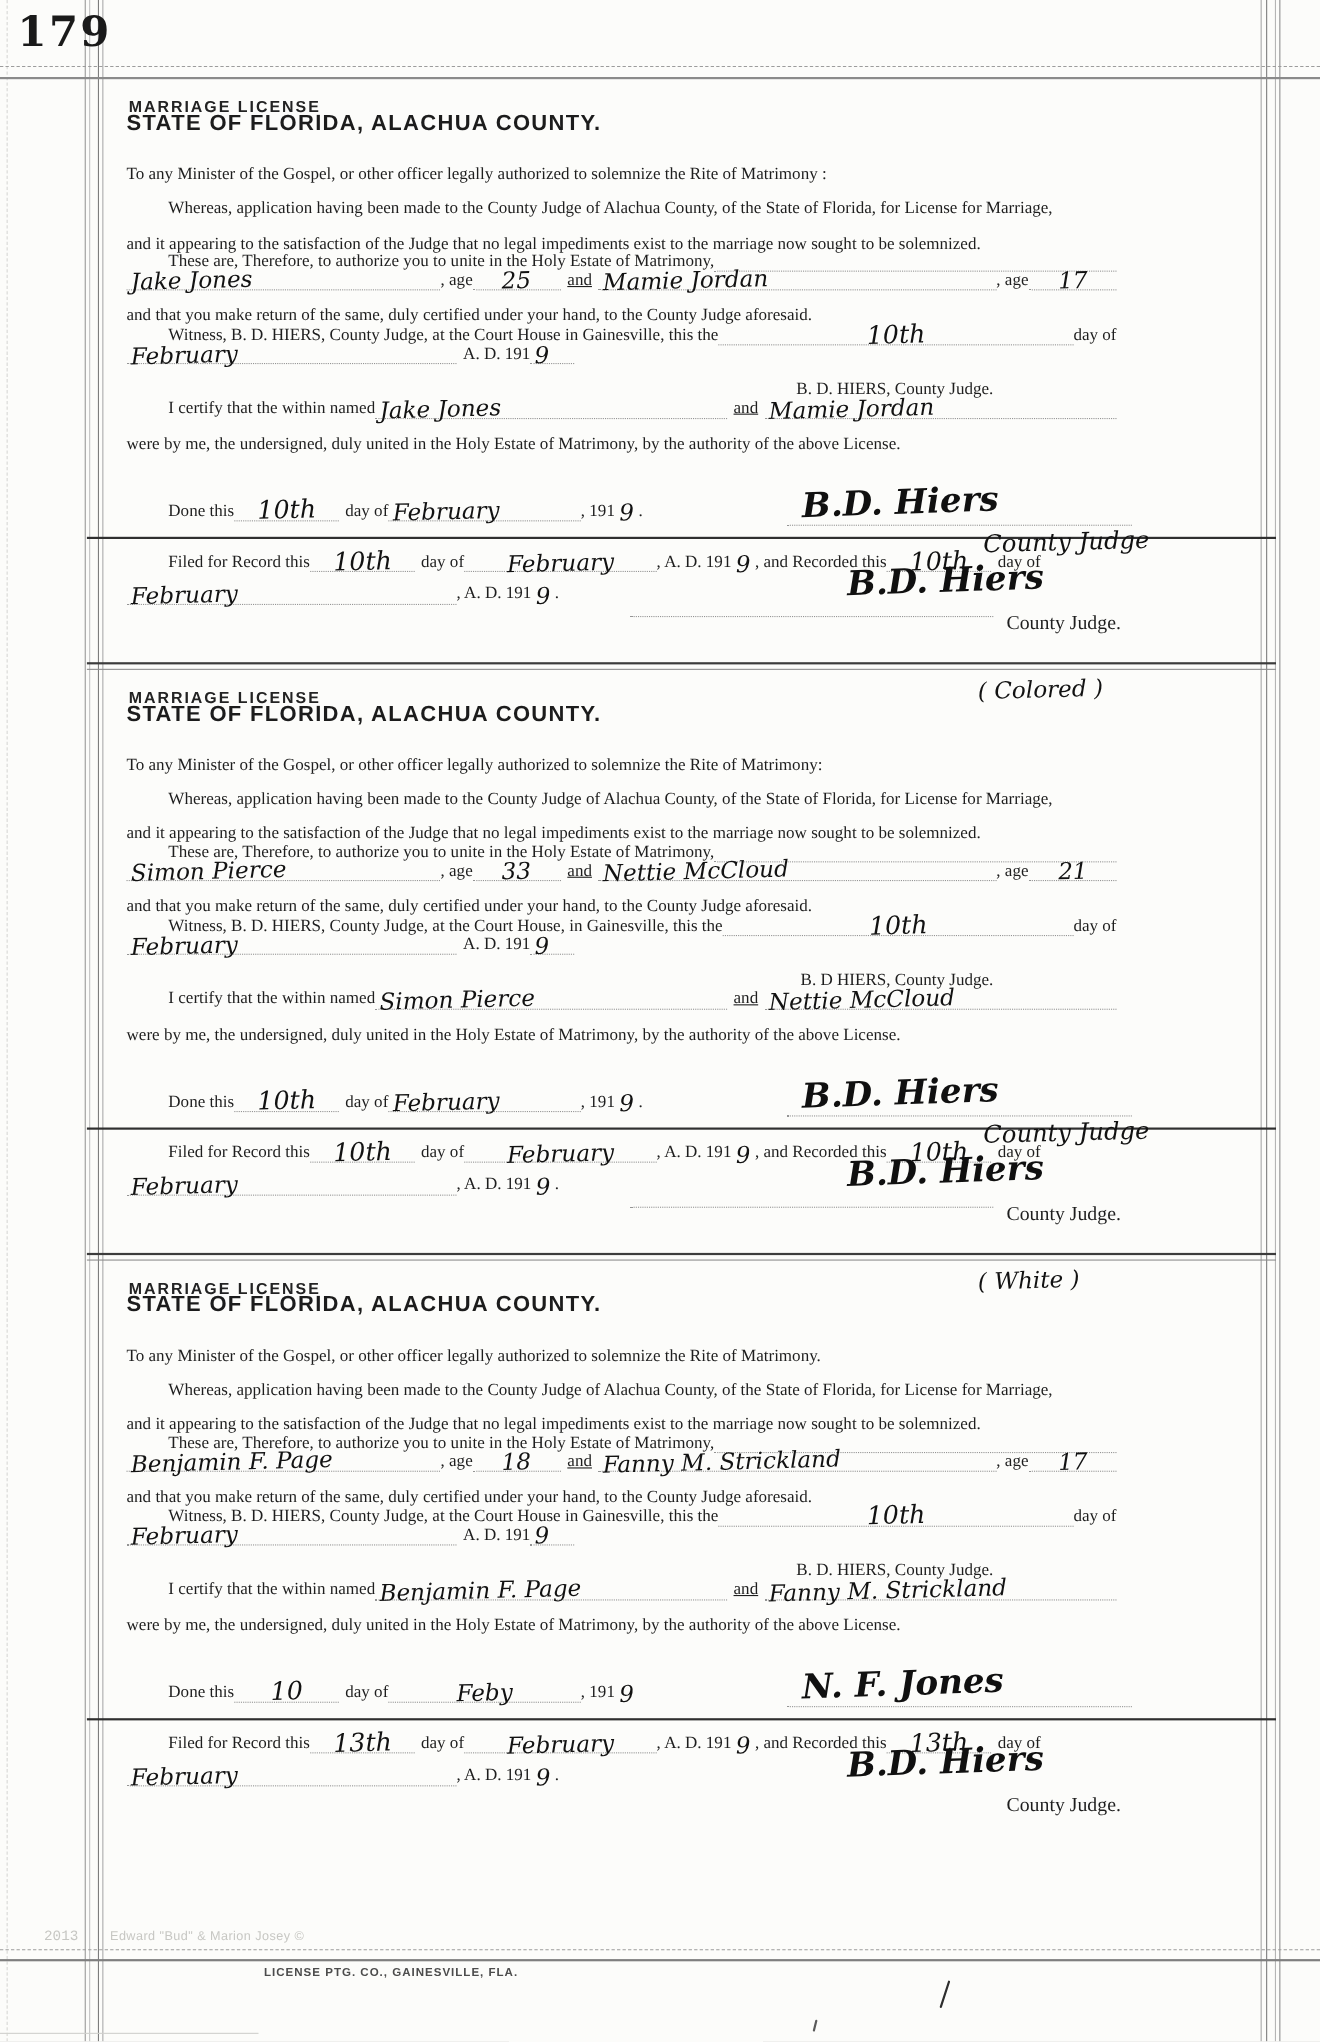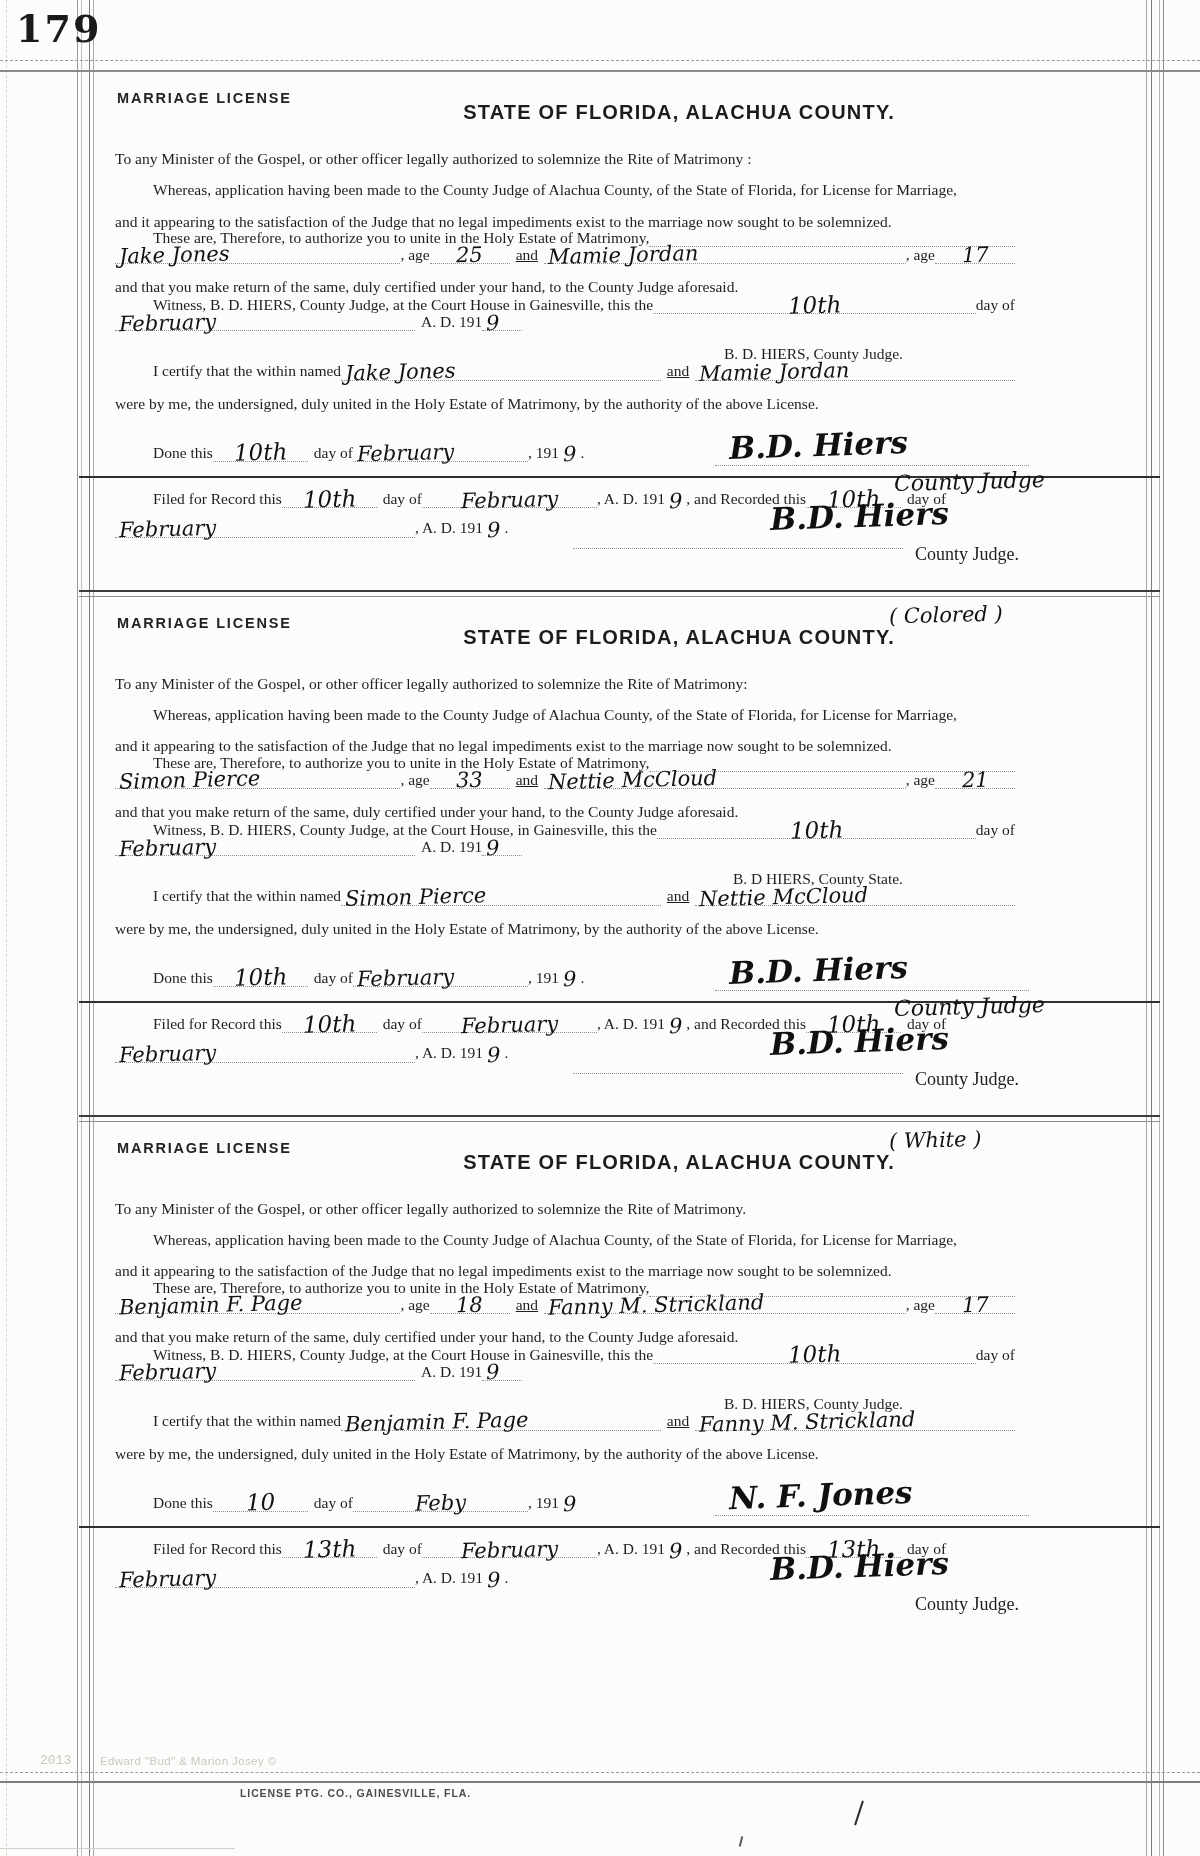--- a/index.html
+++ b/index.html
@@ -36,21 +36,21 @@
   .content { position:absolute; left:115px; top:86px; width:900px; }
 
   .license { position:relative; }
   .sec-head { position:relative; height:50px; }
   .sec-label {
     position:absolute; left:2px; top:4px;
     font-family:"Liberation Sans", sans-serif; font-weight:bold;
     font-size:14.5px; letter-spacing:1.8px; color:#232323;
   }
   .sec-title {
-    position:absolute; left:0; right:120px; top:15px; text-align:right;
+    position:absolute; left:0; right:120px; top:15px; text-align:left;
     font-family:"Liberation Sans", sans-serif; font-weight:bold;
     font-size:20px; letter-spacing:1.2px; color:#1c1c1c;
   }
   .annotation {
     position:absolute; left:770px; top:-4px; white-space:nowrap;
     font-size:27px; transform:rotate(-3deg);
   }
 
   .ln { margin:15px 0 0 0; font-size:15.5px; line-height:1.05; white-space:nowrap; }
   .indent { margin-left:38px; }
@@ -66,21 +66,21 @@
   }
   .hw-day { font-size:23px; }
   .fill { border-bottom:1px dotted #949494; display:inline-flex; align-items:flex-end; }
   .fill.center { justify-content:center; }
   .grow1 { flex:1; } .grow15 { flex:1.5; } .grow19 { flex:1.9; }
   .agew { width:80px; } .dayw { width:95px; } .monthw { width:300px; }
   .monthw2 { width:175px; } .yearw { width:40px; } .dotfill { flex:1; }
 
   .judge-right { display:block; text-align:right; padding-right:112px; margin-top:14px; font-size:15.5px; }
 
-  .done-row { margin-top:6px;text-align:right; }
+  .done-row { margin-top:18px;text-align:right; }
   .done-sig-wrap { margin-left:auto; position:relative; width:300px; height:44px; }
   .sig {
     font-family:"DejaVu Serif", serif; font-style:italic; font-weight:bold;
     font-size:31px; transform:rotate(-2deg); white-space:nowrap; color:#101010;
   }
   .done-sig-wrap .sig { position:absolute; left:14px; bottom:0; }
   .sig-underline { position:absolute; left:0; right:-14px; bottom:-4px; border-bottom:1px dotted #949494; }
   .sig-title { position:absolute; right:-34px; bottom:-28px; font-size:22px; }
 
   .rule-solid { border-top:2px solid #303030; margin:14px -145px 0 -36px; }
@@ -276,21 +276,21 @@
       </div>
       <div class="row">
         <span class="fill monthw">
             <span class="hw">February</span>
           </span>
         <span class="printed gap-l">A. D. 191</span>
         <span class="fill yearw">
             <span class="hw">9</span>
           </span>
       </div>
-      <span class="judge-right">B. D HIERS, County State.</span>
+      <span class="judge-right">B. D HIERS, County Judge.</span>
       <div class="row">
         <span class="printed indent">I certify that the within named</span>
         <span class="fill grow1">
             <span class="hw">Simon Pierce</span>
           </span>
         <span class="printed gap-l gap-r">and</span>
         <span class="fill grow1">
             <span class="hw">Nettie McCloud</span>
           </span>
       </div>

